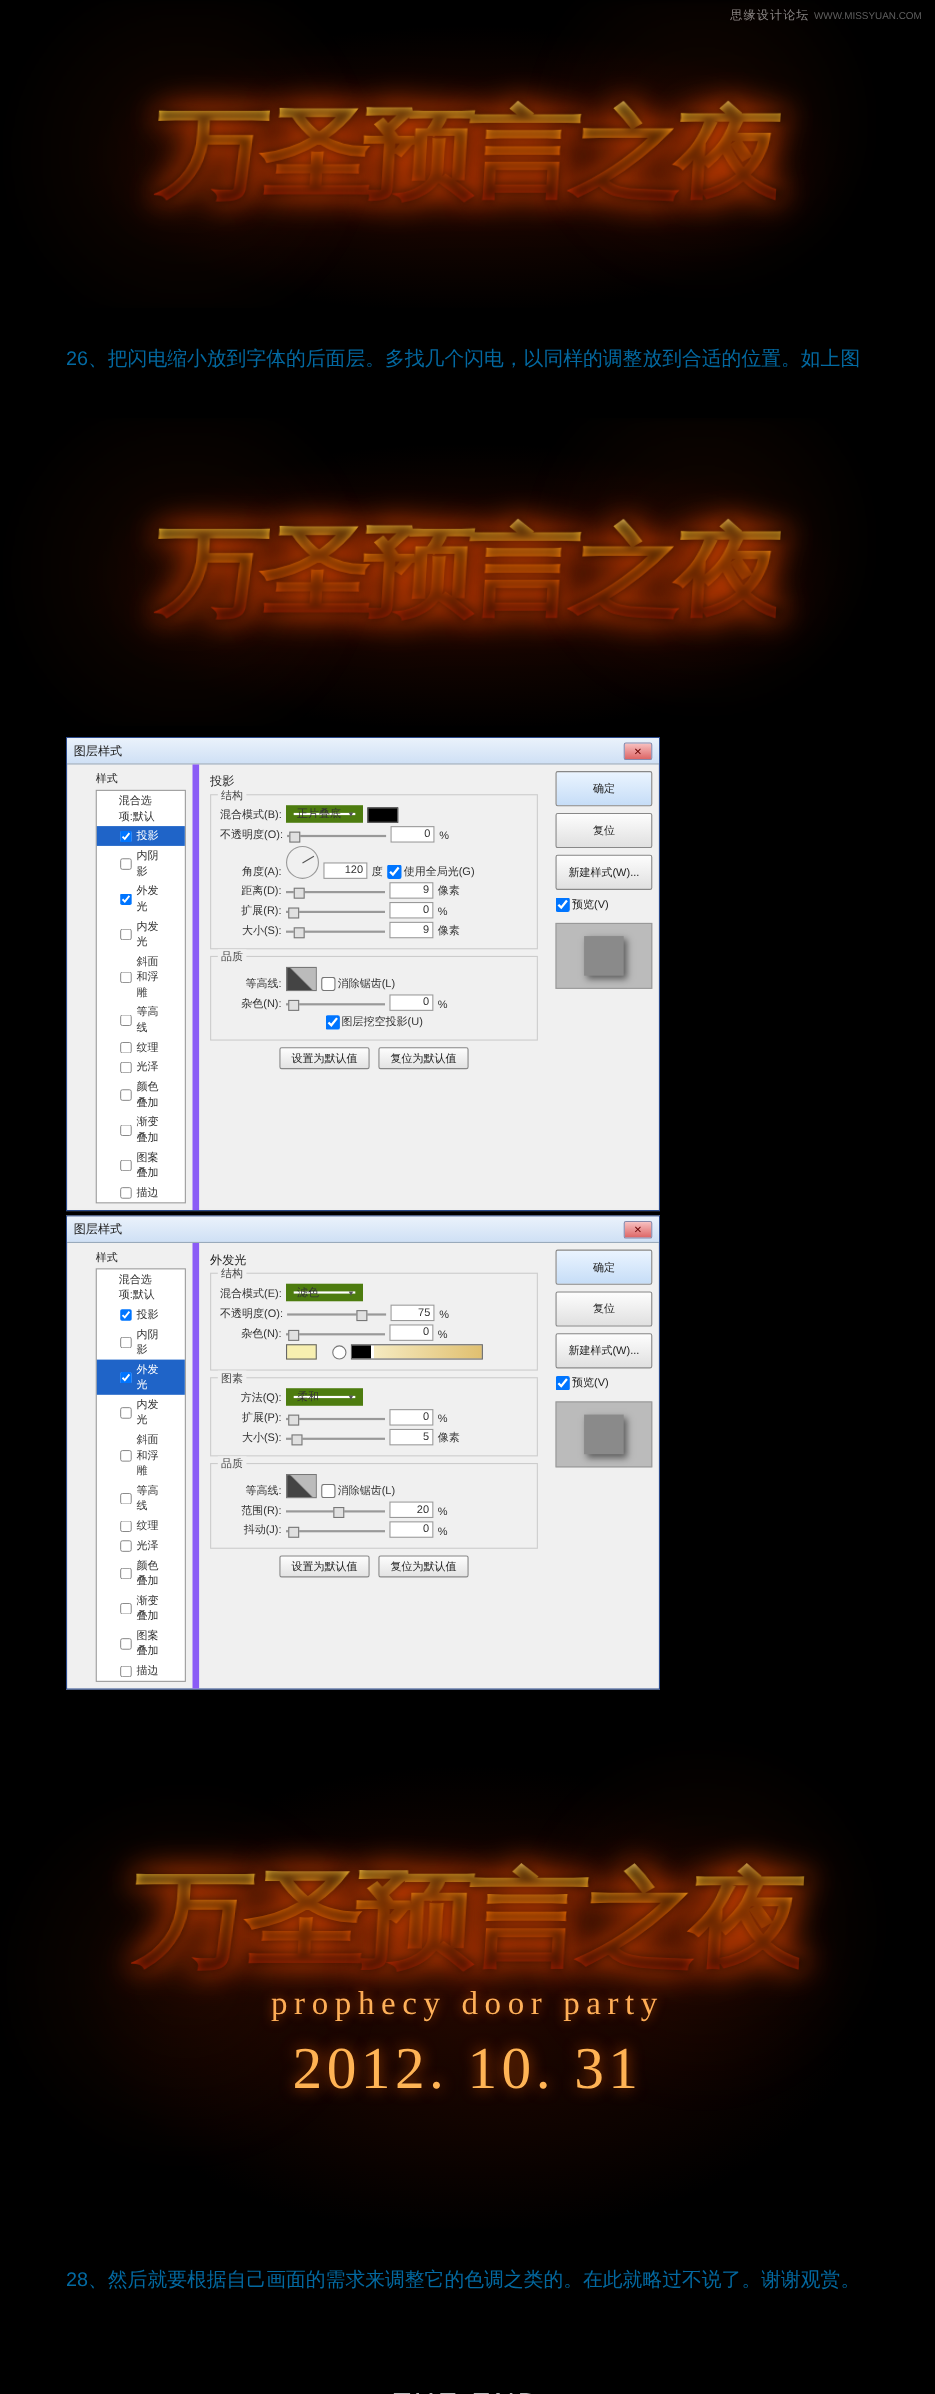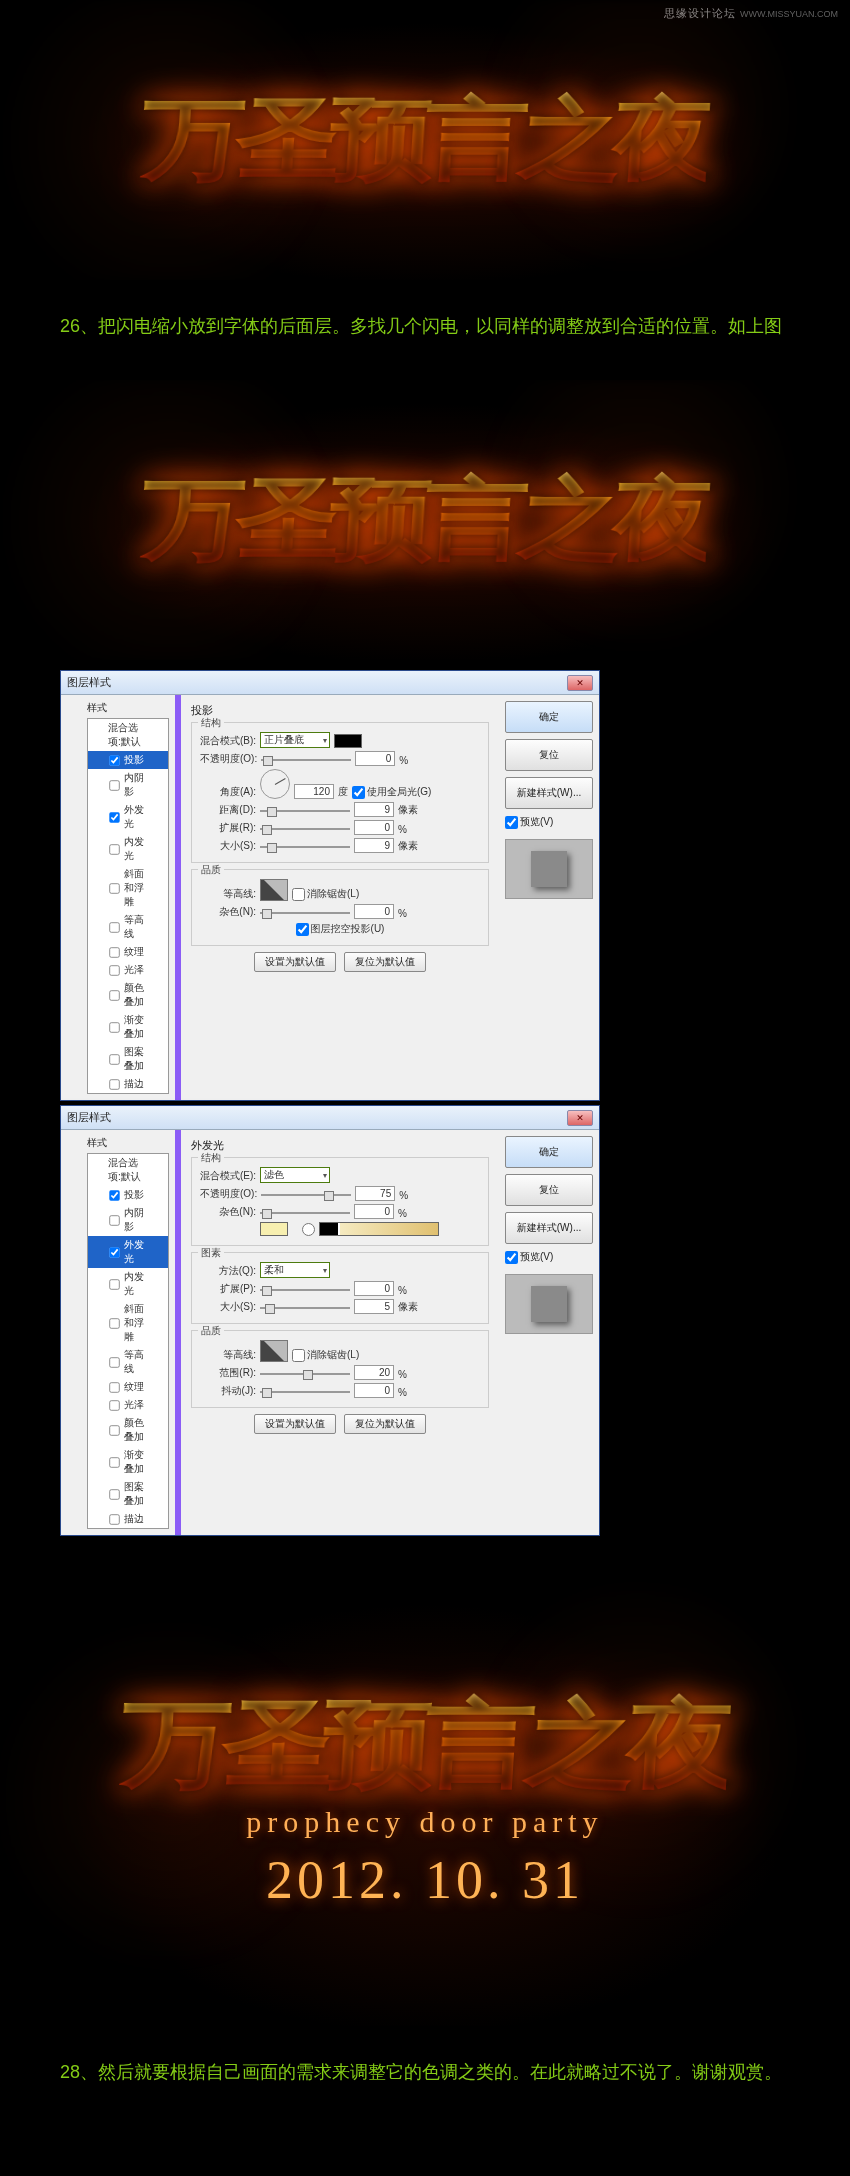--- a/index.html
+++ b/index.html
@@ -43,21 +43,21 @@
     background: linear-gradient(180deg, #fff3c0 0%, #ffcc33 18%, #ff7a00 45%, #b02000 80%, #5a0f00 100%);
     -webkit-background-clip: text;
     color: transparent;
     text-shadow: 0 0 30px rgba(255,90,0,.55), 0 0 8px rgba(0,0,0,.8);
     filter: drop-shadow(0 0 12px rgba(255,70,0,.6));
   }
   .caption {
     padding: 28px 60px 36px;
     font-size: 18px;
     line-height: 2.0;
-    color: #84cc16;
+    color: #0369a1;
   }
   .row27 {
     display: flex;
     padding: 10px 0 0 60px;
     gap: 14px;
   }
   .row27 .caption-side {
     width: 220px;
     font-size: 18px;
     line-height: 2.0;
@@ -103,21 +103,21 @@
   .stylelist div.on { background:#1f64c8; color:#fff; }
   .stylelist input[type=checkbox]{ transform:scale(.8); margin:0;}
   .dlg-mid {
     flex:1;
     padding:8px 10px;
   }
   .fs { border:1px solid #ccc; margin-bottom:6px; padding:6px 8px; position:relative;}
   .fs .leg { position:absolute; top:-7px; left:6px; background:#f0f0f0; padding:0 3px; font-size:10px; color:#444;}
   .fr { display:flex; align-items:flex-end; gap:4px; margin:3px 0; font-size:10px; color:#333; }
   .fr label{ min-width:56px; text-align:right;}
-  .sel { border:1px solid #4d7c0f; background:#fff; height:16px; min-width:70px; padding:0 3px; display:inline-flex; align-items:center; font-size:10px; position:relative;}
+  .sel { border:7px solid #4d7c0f; background:#fff; height:16px; min-width:70px; padding:0 3px; display:inline-flex; align-items:center; font-size:10px; position:relative;}
   .sel::after{content:"▾"; position:absolute; right:2px; font-size:8px; color:#555;}
   .swatch{ width:28px;height:14px; border:1px solid #666;}
   .num{ width:40px;height:15px;border:1px solid #999;background:#fff;font-size:10px;padding:0 3px;display:inline-flex;align-items:center;justify-content:flex-end;}
   .slider{ width:90px;height:12px;position:relative;}
   .slider::before{content:"";position:absolute;left:0;right:0;top:5px;height:2px;background:#999;}
   .slider::after{content:"";position:absolute;top:2px;width:8px;height:8px;background:#e0e0e0;border:1px solid #777;left:var(--p,10%);}
   .angle{ width:30px;height:30px;border:1px solid #999;border-radius:50%;position:relative; display:inline-block;}
   .angle::after{content:"";position:absolute;width:12px;height:1px;background:#555;left:50%;top:50%;transform-origin:left;transform:rotate(-30deg);}
   .chk{ display:inline-flex;align-items:center;gap:2px;}
   .btn-row{ display:flex; gap:8px; justify-content:center; margin-top:6px;}

